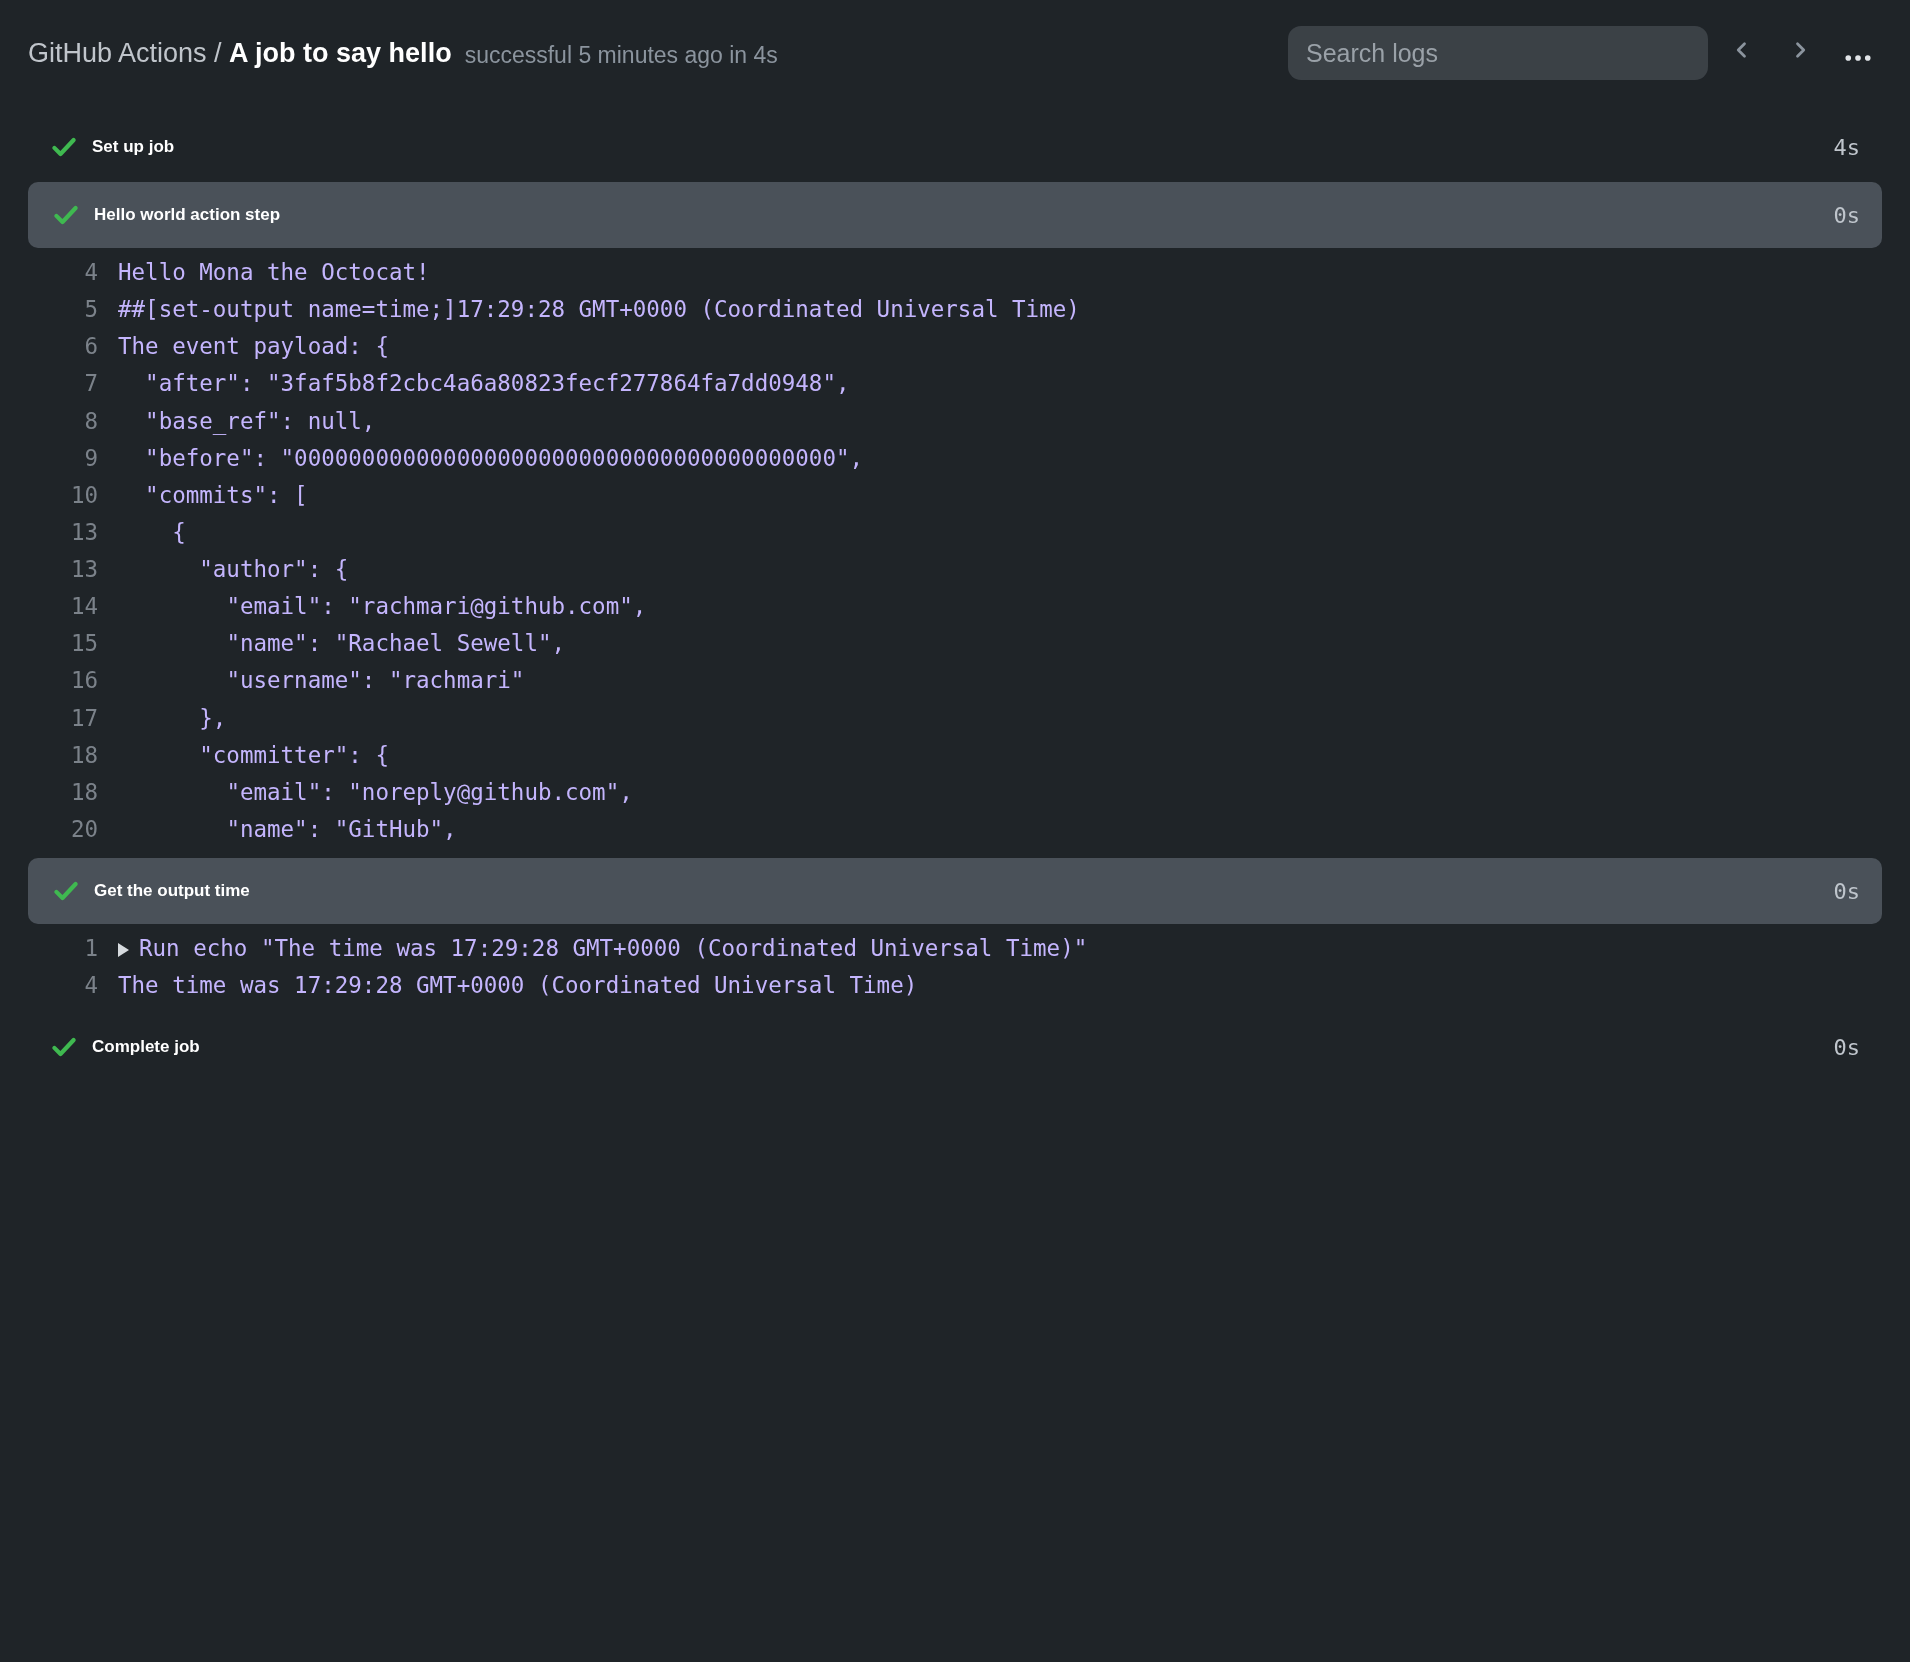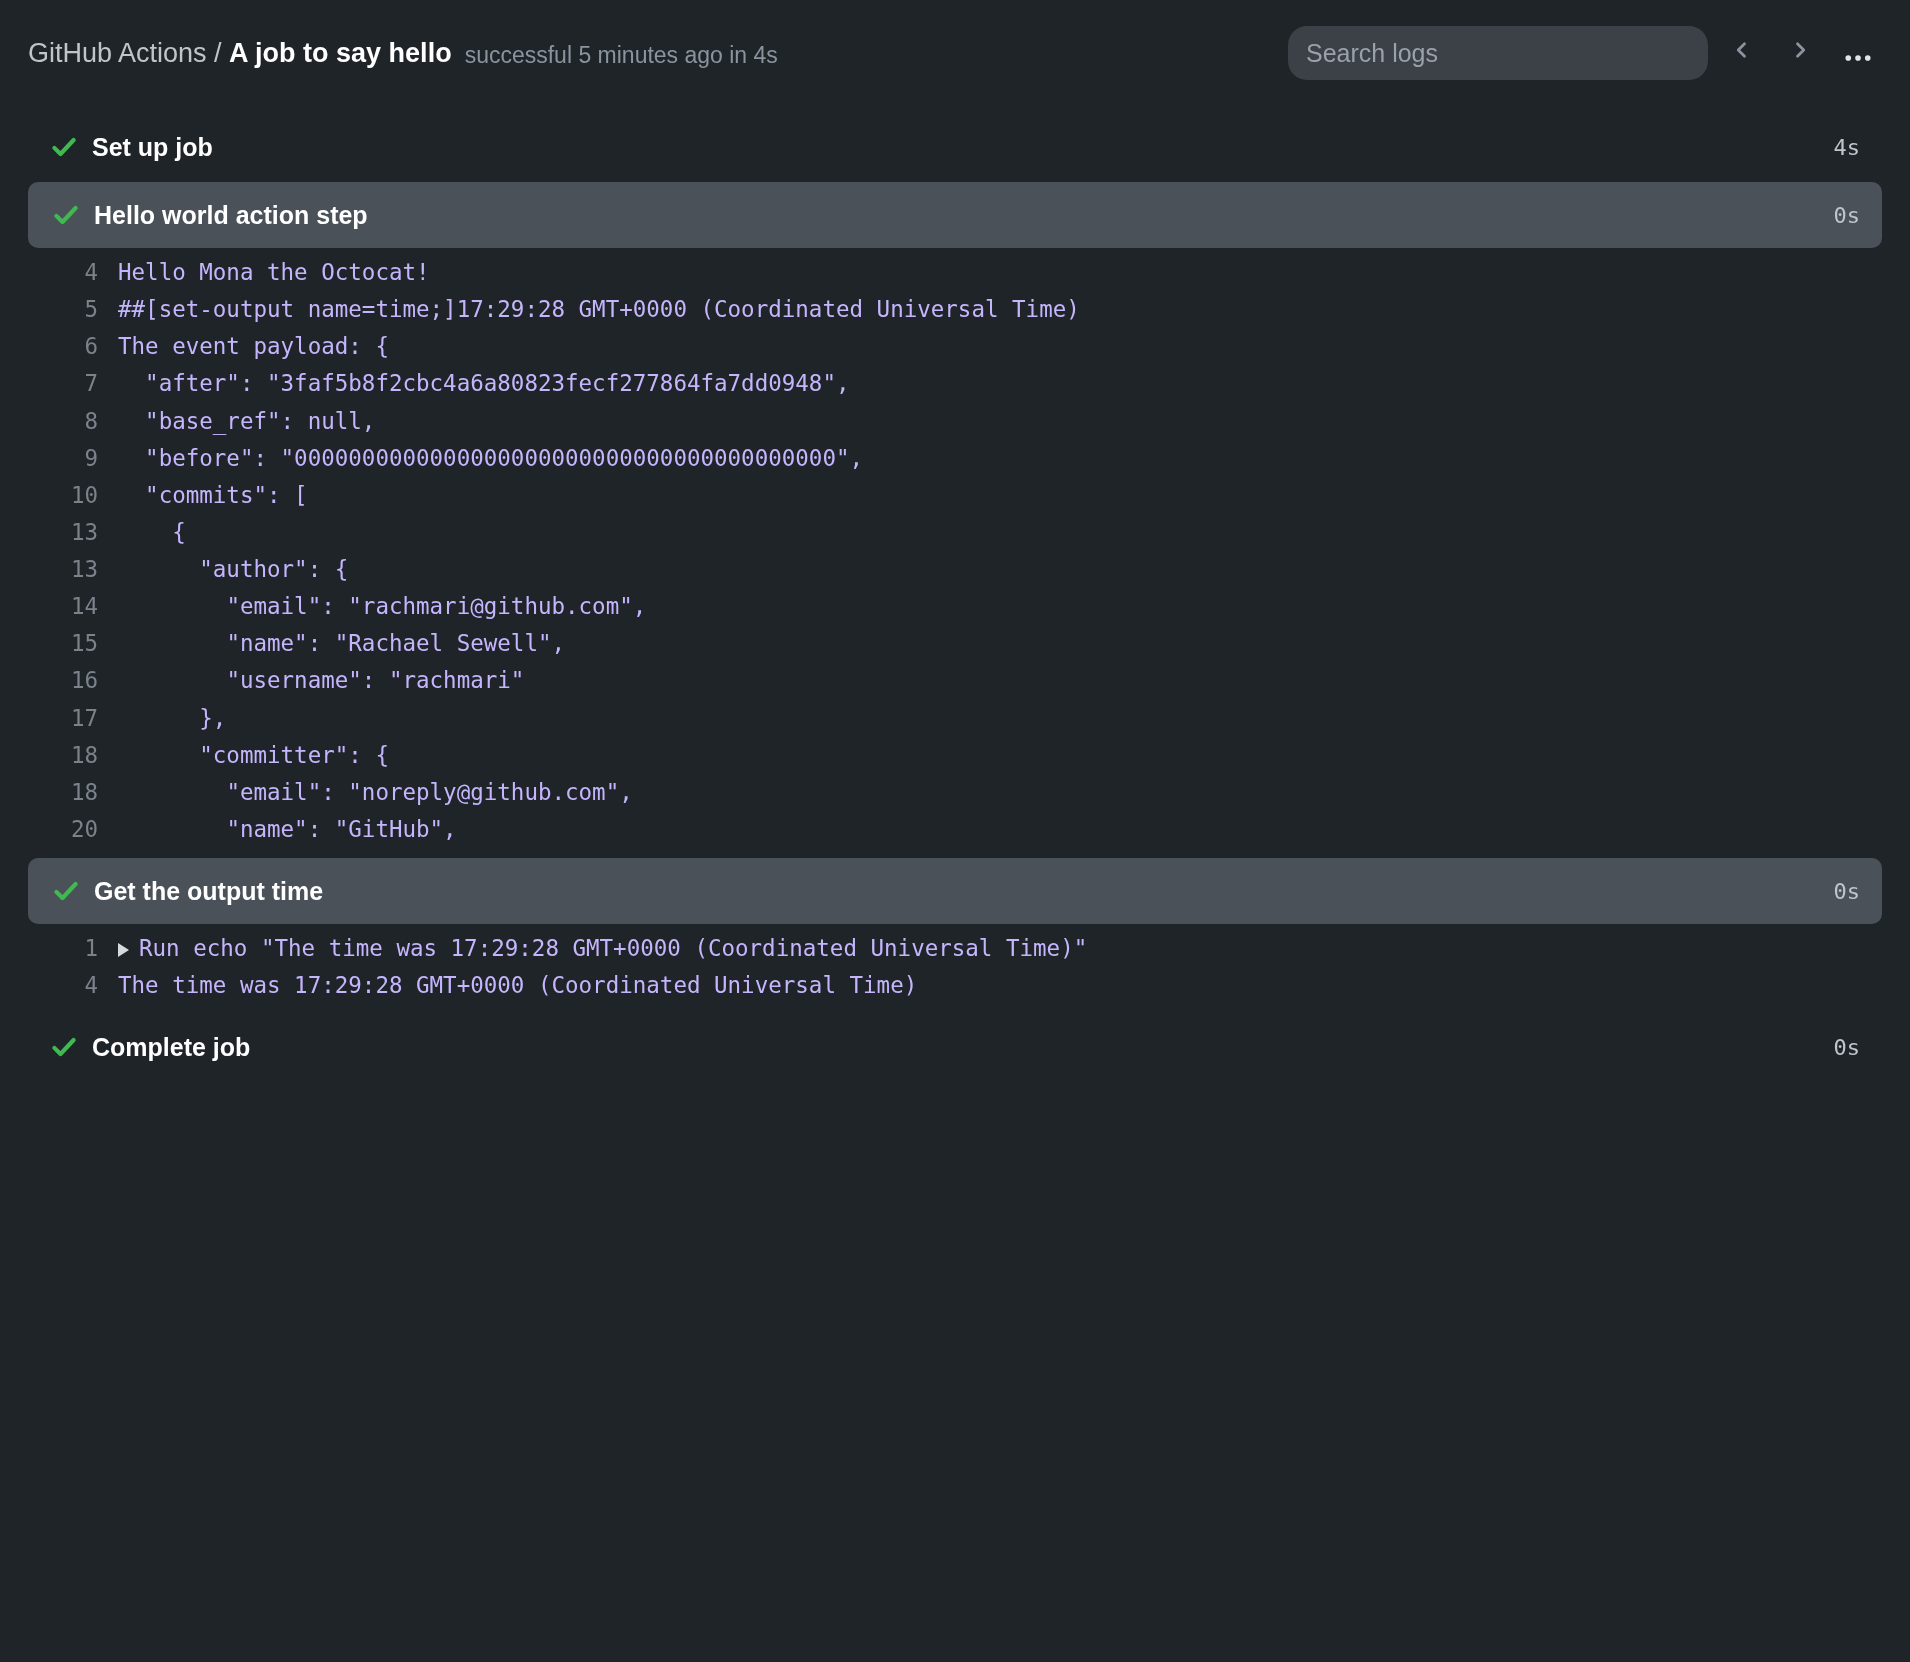--- a/index.html
+++ b/index.html
@@ -39,21 +39,21 @@
   .header-right {
     display: flex;
     align-items: center;
     gap: 10px;
   }
   .search-input {
     width: 420px;
     height: 54px;
     background: #3b4146;
     border: none;
-    border-radius: 19px;
+    border-radius: 13px;
     color: #c0c5cb;
     font-size: 25px;
     padding: 0 18px;
     outline: none;
   }
   .search-input::placeholder { color: #9aa1a8; }
   .nav-btn {
     width: 48px;
     height: 48px;
     display: flex;
@@ -94,21 +94,21 @@
     background: transparent;
   }
   .step-check {
     width: 28px;
     height: 28px;
     flex-shrink: 0;
     margin-right: 14px;
   }
   .step-check svg { width: 28px; height: 28px; display:block; }
   .step-title {
-    font-size: 25px;
+    font-size: 17px;
     font-weight: 700;
     color: #ffffff;
     flex: 1;
   }
   .step-duration {
     font-family: ui-monospace, SFMono-Regular, Menlo, Consolas, monospace;
     font-size: 22px;
     color: #bfc5cc;
   }
 

